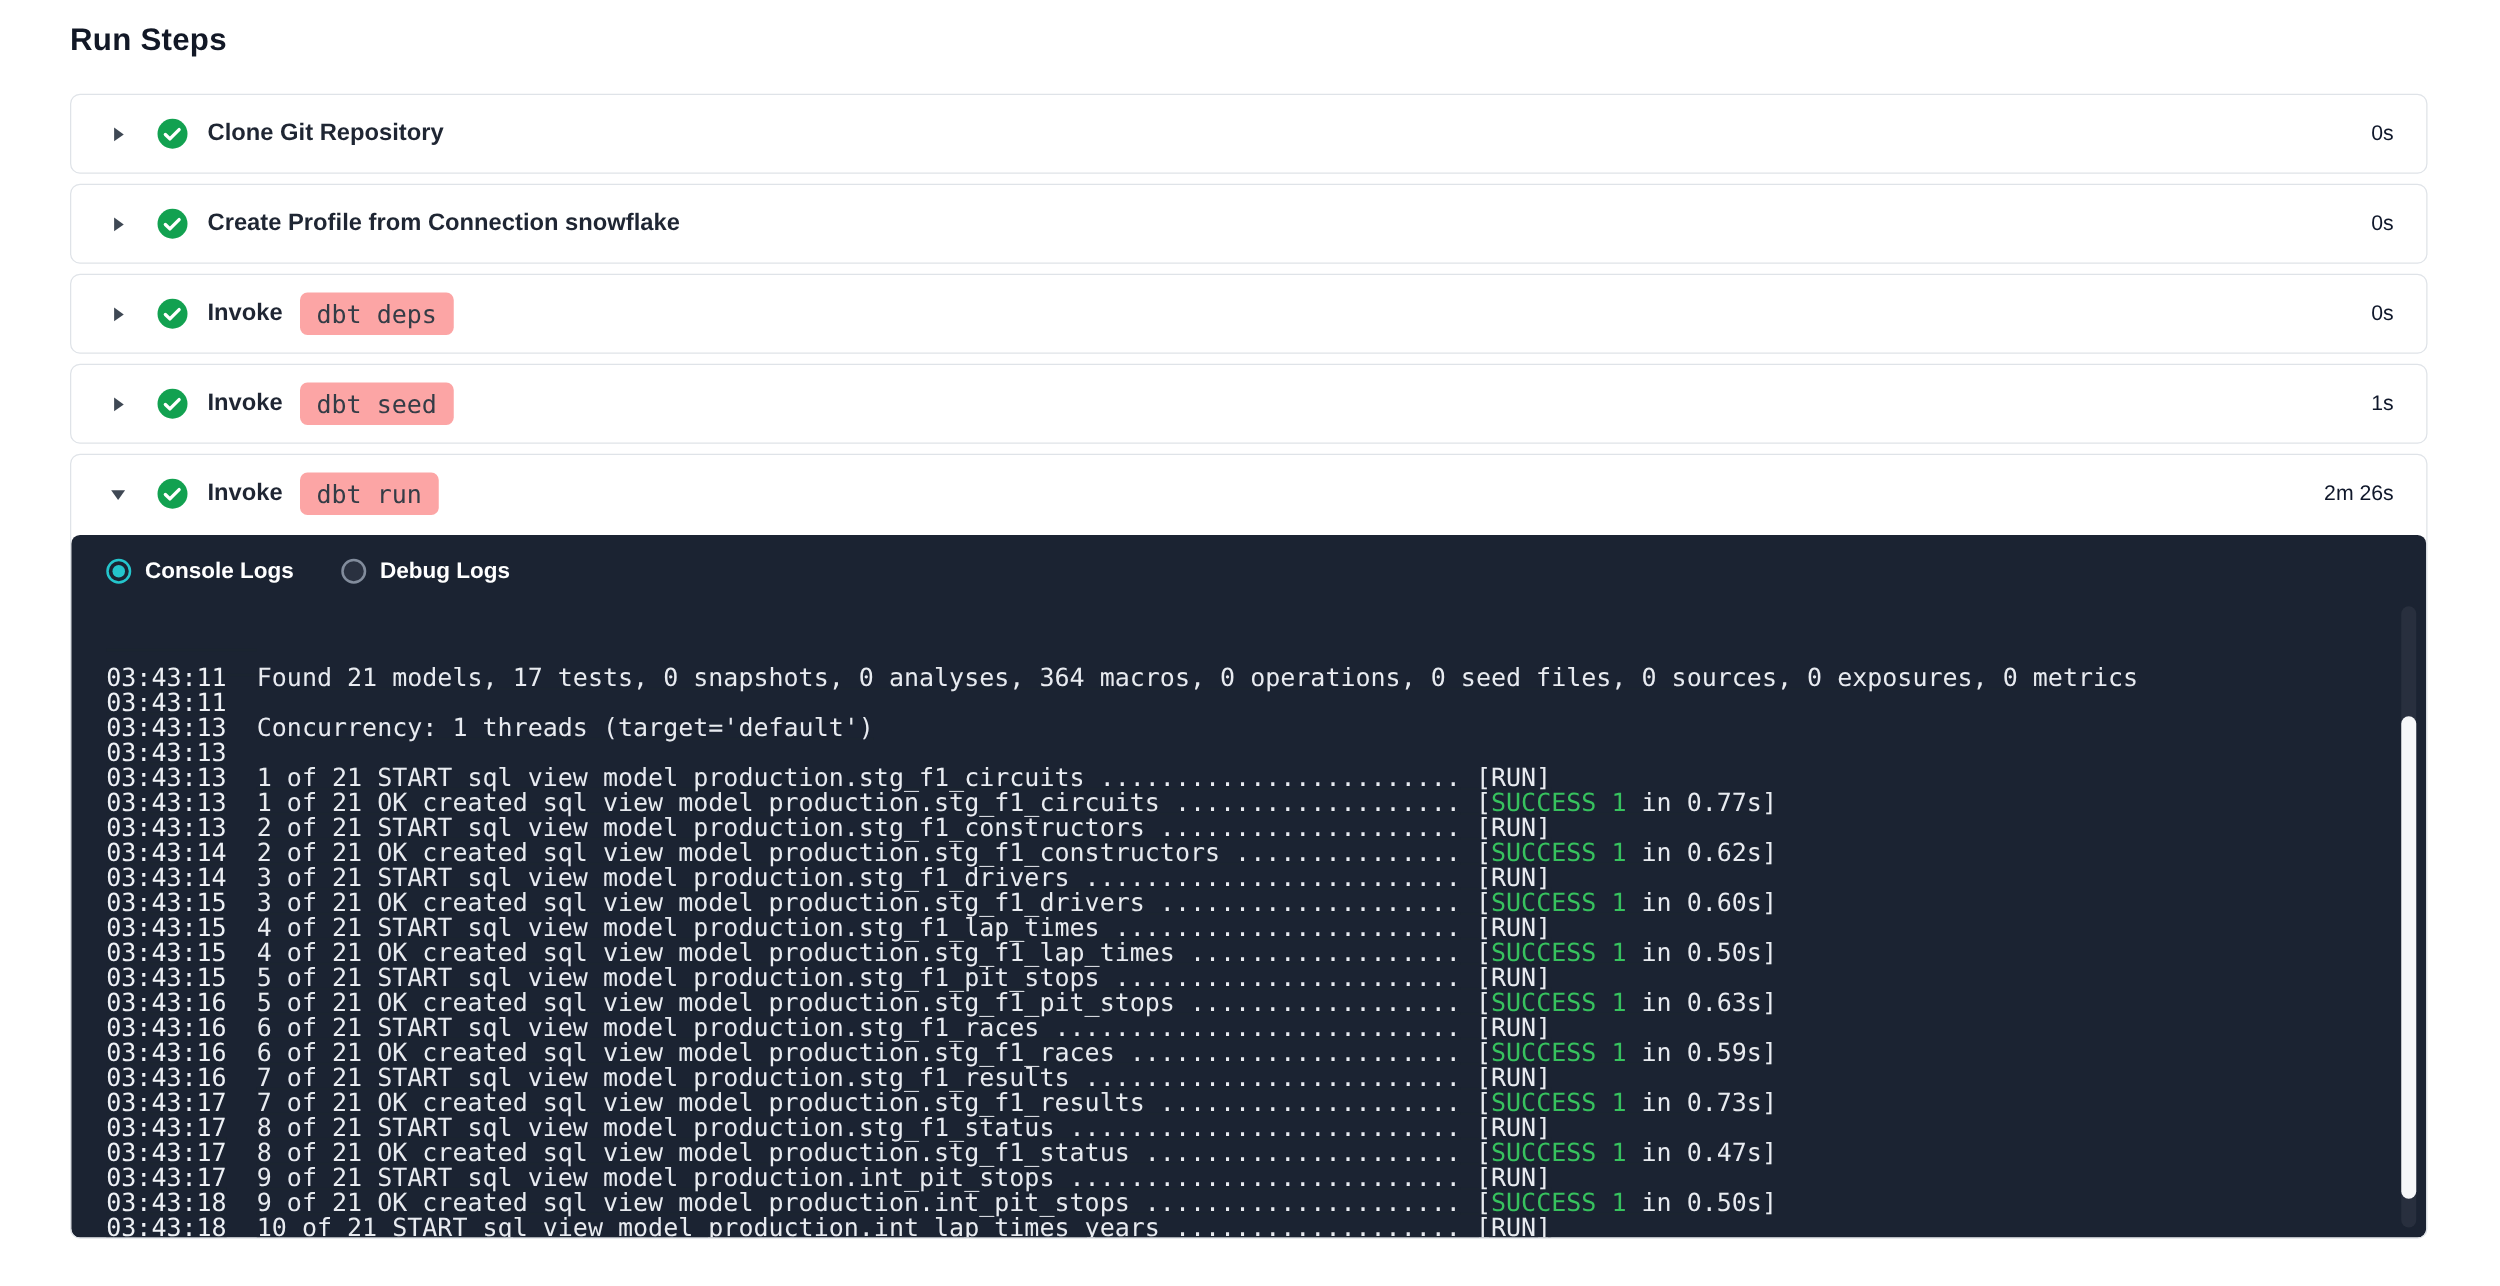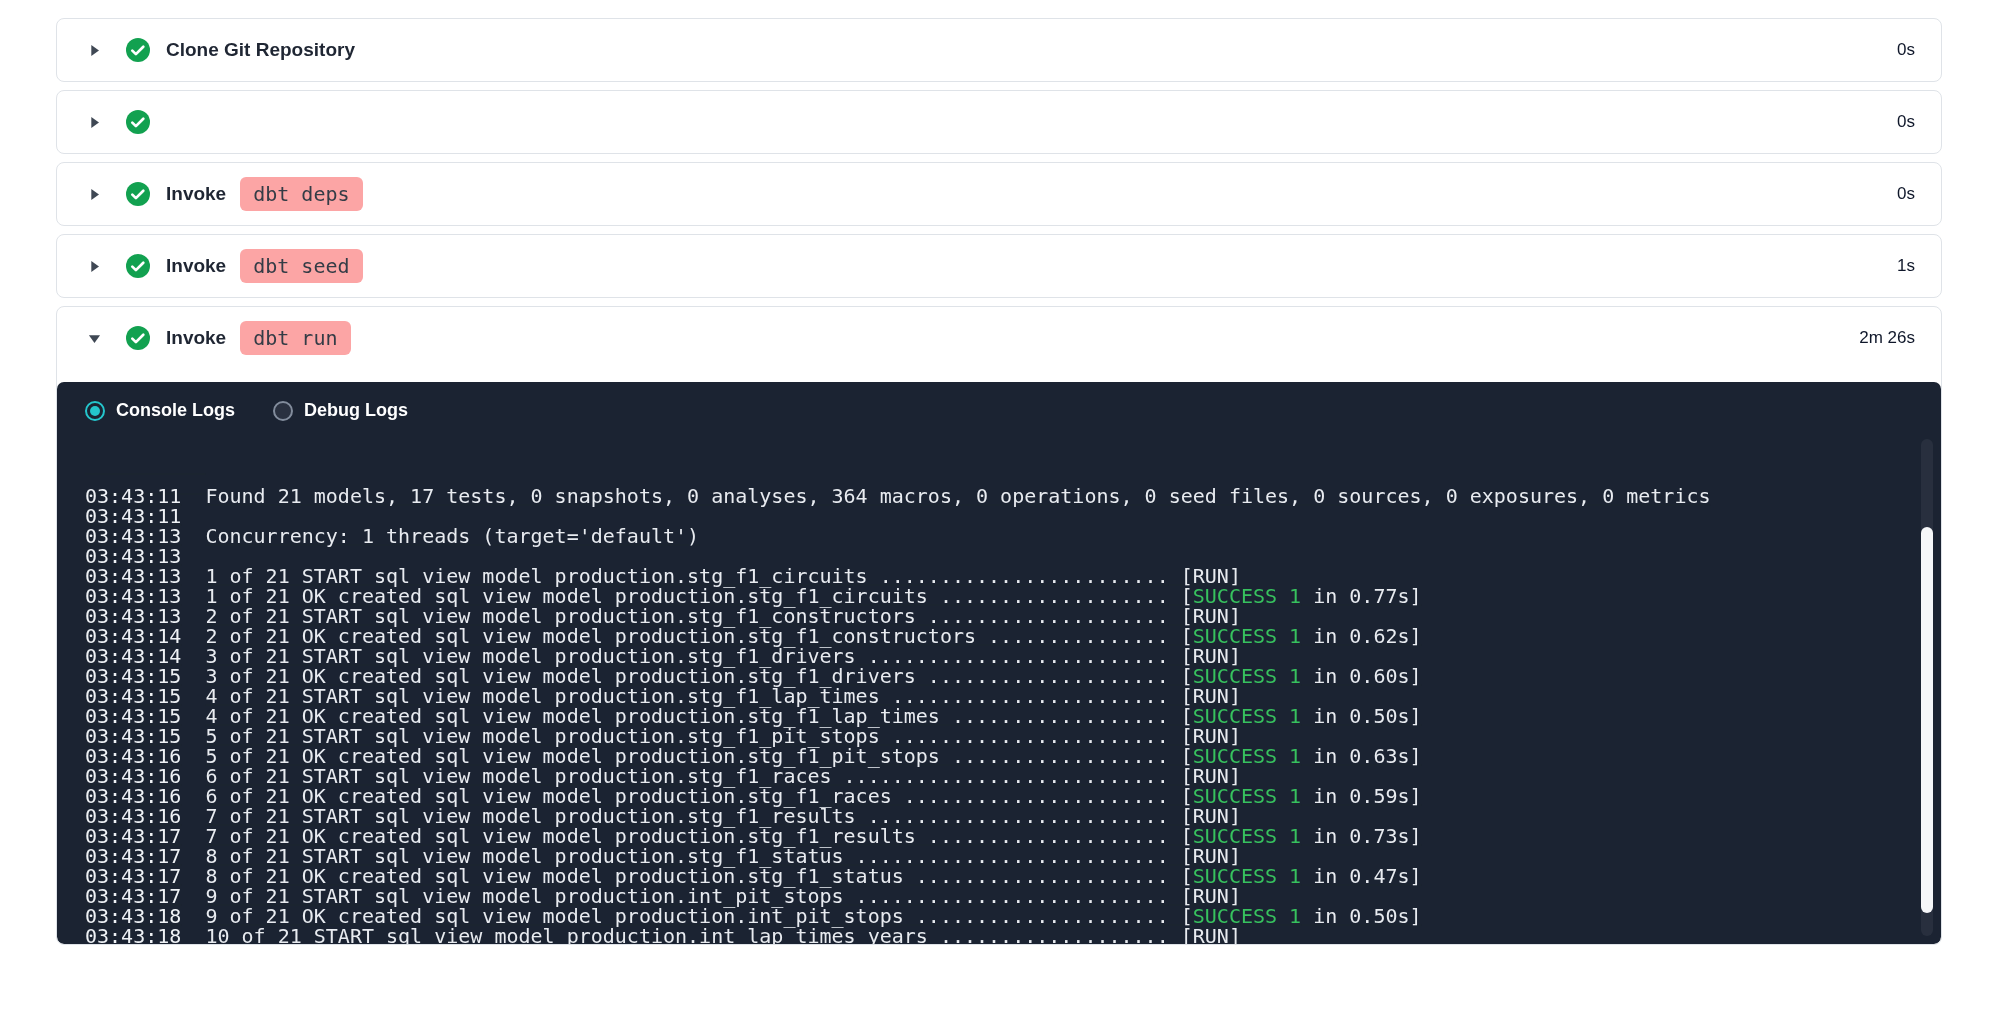--- a/index.html
+++ b/index.html
@@ -29,21 +29,21 @@
   .check { width:26px; height:26px; margin-right:15px; flex:0 0 auto; }
   .step-label { font-size:19px; font-weight:700; color:#1f2633; }
   .code-chip {
     font-family:"DejaVu Sans Mono", monospace; font-size:20px;
     background:#fca5a5; color:#343c46;
     padding:5px 13px; border-radius:6px; margin-left:14px; white-space:pre;
   }
   .duration { margin-left:auto; color:#0f172a; font-size:17px; }
 
   
-  .console { background:var(--panel-bg); border-radius:7px; margin-top:13px;text-decoration:underline; }
+  .console { background:var(--panel-bg); border-radius:7px; margin-top:2px;text-decoration:underline; }
   .console-toolbar { display:flex; align-items:center; padding:18px 20px 14px 28px; }
   .radio-group { display:flex; align-items:center; gap:38px; }
   .radio-item { display:flex; align-items:center; gap:11px; cursor:pointer; }
   .radio-label { color:#ffffff; font-weight:700; font-size:18px; }
   .radio-circle { width:20px; height:20px; border-radius:50%; position:relative; flex:0 0 auto; }
   .radio-circle.selected { border:2px solid var(--radio-teal); }
   .radio-circle.selected::after{
     content:""; position:absolute; left:3px; top:3px; width:10px; height:10px;
     border-radius:50%; background:var(--radio-teal);
   }
@@ -77,20 +77,21 @@
   }
   .scroll-thumb {
     position:absolute; right:0; top:88px; width:12px; height:386px;
     border-radius:6px; background:#f6f7f9; cursor:pointer;
   }
 </style>
 </head>
 <body>
 
 <div class="page">
+  <h1 class="page-title">Run Steps</h1>
 
   <div class="steps">
 
     <div class="step-card">
       <div class="step-header">
         <span class="chevron">
           <svg width="15" height="15" viewBox="0 0 14 14">
               <path d="M4 1.8l7.2 5.2L4 12.2z"></path>
             </svg>
         </span>
@@ -107,20 +108,21 @@
       <div class="step-header">
         <span class="chevron">
           <svg width="15" height="15" viewBox="0 0 14 14">
               <path d="M4 1.8l7.2 5.2L4 12.2z"></path>
             </svg>
         </span>
         <svg class="check" viewBox="0 0 26 26">
           <circle cx="13" cy="13" r="12" fill="#12a150"></circle>
           <path d="M7.3 13.6l3.6 3.5 7.4-7.4" stroke="#fff" stroke-width="2.7" fill="none" stroke-linecap="round" stroke-linejoin="round"></path>
         </svg>
+        <span class="step-label">Create Profile from Connection snowflake</span>
         <span class="duration">0s</span>
       </div>
     </div>
 
     <div class="step-card">
       <div class="step-header">
         <span class="chevron">
           <svg width="15" height="15" viewBox="0 0 14 14">
               <path d="M4 1.8l7.2 5.2L4 12.2z"></path>
             </svg>

